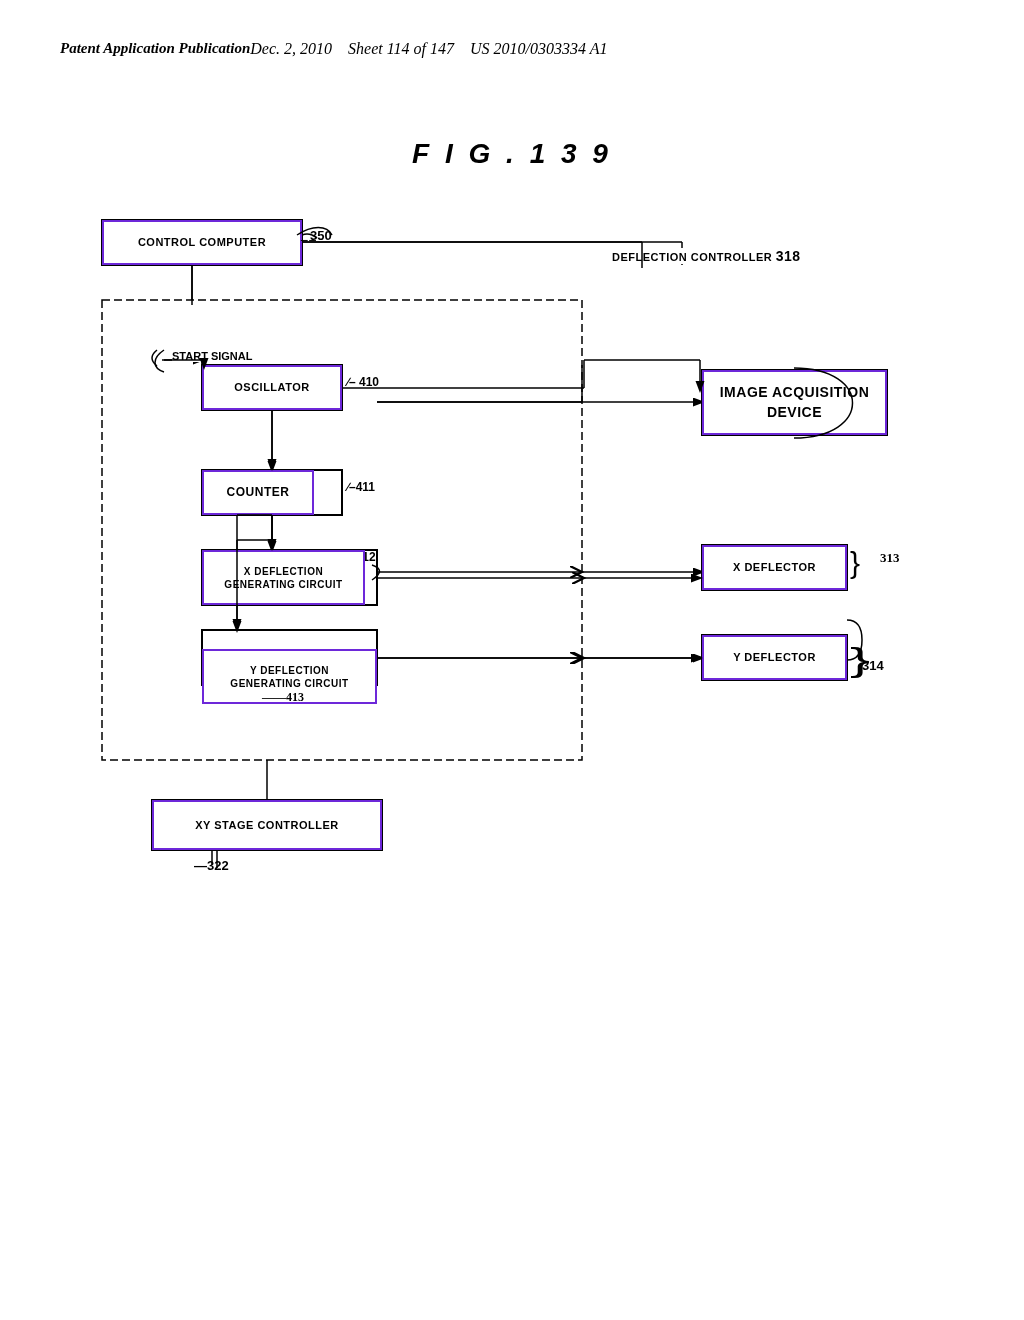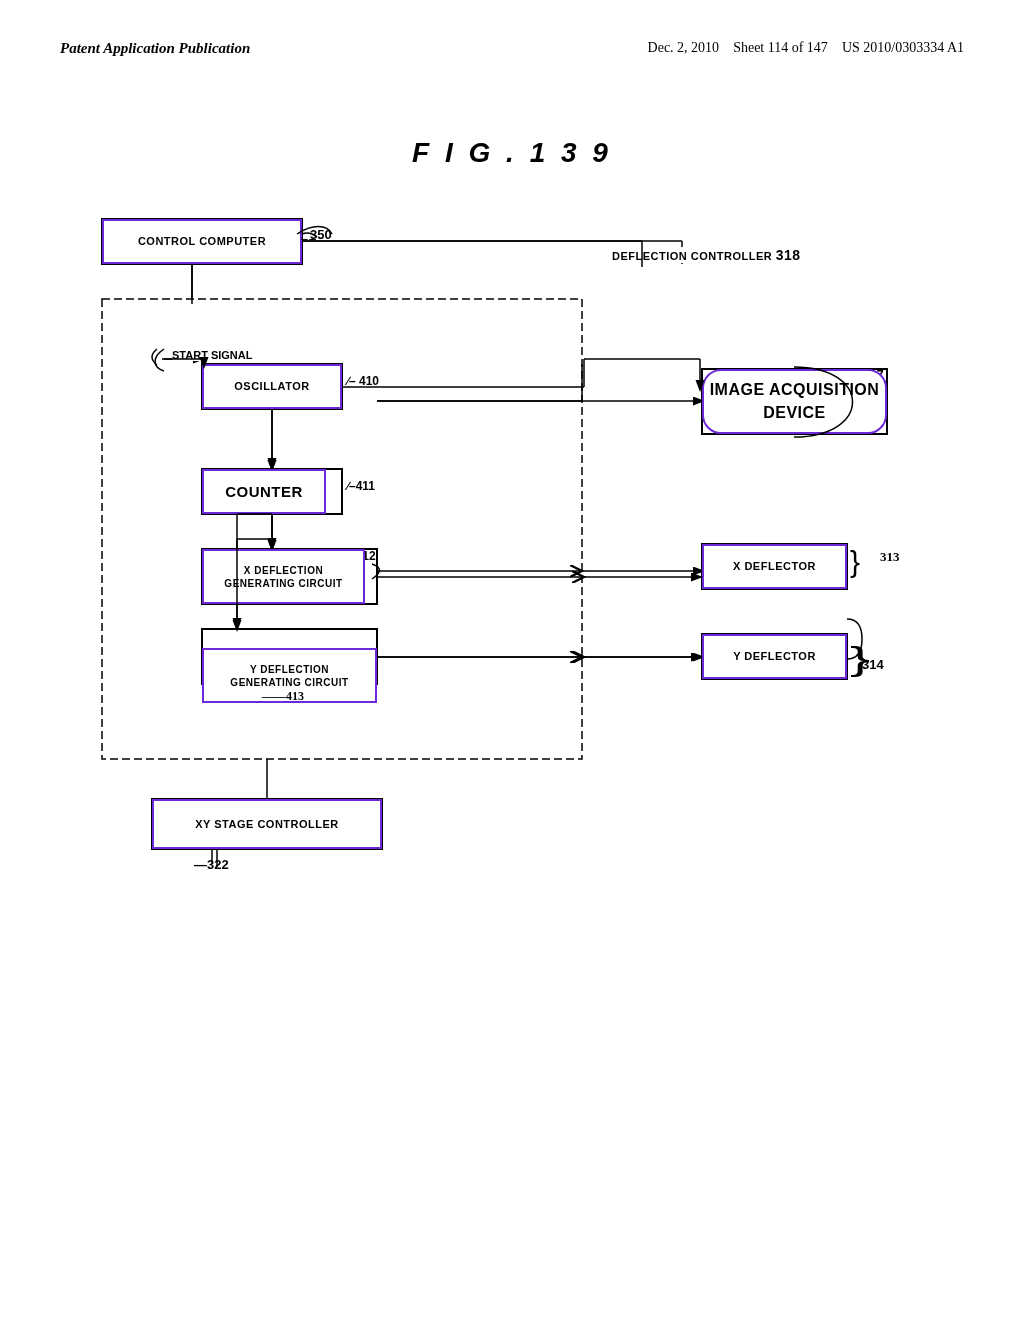--- a/index.html
+++ b/index.html
@@ -15,35 +15,36 @@
     .page {
       width: 1024px;
       min-height: 1320px;
       background: #fff;
       padding: 40px 60px;
       position: relative;
     }
 
     .header {
       display: flex;
-      justify-content: space-between;
+      justify-content: flex-start;
       align-items: flex-start;
       border-bottom: none;
       margin-bottom: 10px;
     }
 
     .header-left {
       font-size: 15px;
       font-weight: bold;
       font-style: italic;
     }
 
     .header-right {
-      font-size: 14px;
+      font-size: 16px;
       text-align: right;
+      font-style: italic;
     }
 
     .fig-title {
       text-align: center;
       font-size: 28px;
       font-weight: bold;
       font-style: italic;
       letter-spacing: 4px;
       margin: 80px 0 40px 0;
       font-family: Arial, sans-serif;
@@ -212,21 +213,21 @@
     </div>
 
     <div class="box" style="left:120px; top:155px; width:140px; height:45px; font-size:11px;">
       OSCILLATOR
     </div>
 
     <div style="position:absolute; left:265px; top:165px; font-size:12px; font-family:Arial; font-weight:bold;">
       ∕– 410
     </div>
 
-    <div class="box" style="left:120px; top:260px; width:124px; height:45px; font-size:15px;">
+    <div class="box" style="left:120px; top:260px; width:112px; height:45px; font-size:12px;">
       COUNTER
     </div>
 
     <div style="position:absolute; left:265px; top:270px; font-size:12px; font-family:Arial; font-weight:bold;">
       ∕–411
     </div>
 
     <div style="position:absolute; left:265px; top:340px; font-size:12px; font-family:Arial; font-weight:bold;">
       ∕–412
     </div>
@@ -236,21 +237,21 @@
     </div>
 
     <div class="box" style="left:120px; top:420px; width:175px; height:55px; font-size:10px; line-height:1.3;margin-top:19px;">
       Y DEFLECTION<br>GENERATING CIRCUIT
     </div>
 
     <div style="position:absolute; left:180px; top:480px; font-size:12px; font-family:Liberation Serif, serif; font-weight:bold;">
       ——413
     </div>
 
-    <div class="box" style="left:620px; top:160px; width:185px; height:65px; font-size:16px; line-height:1.4;border-radius:19px;">
+    <div class="box" style="left:620px; top:160px; width:185px; height:65px; font-size:14px; line-height:1.4;">
       IMAGE ACQUISITION<br>DEVICE
     </div>
 
     <div class="box" style="left:620px; top:335px; width:145px; height:45px; font-size:11px;">
       X DEFLECTOR
     </div>
 
     <div class="box" style="left:620px; top:425px; width:145px; height:45px; font-size:11px;">
       Y DEFLECTOR
     </div>

